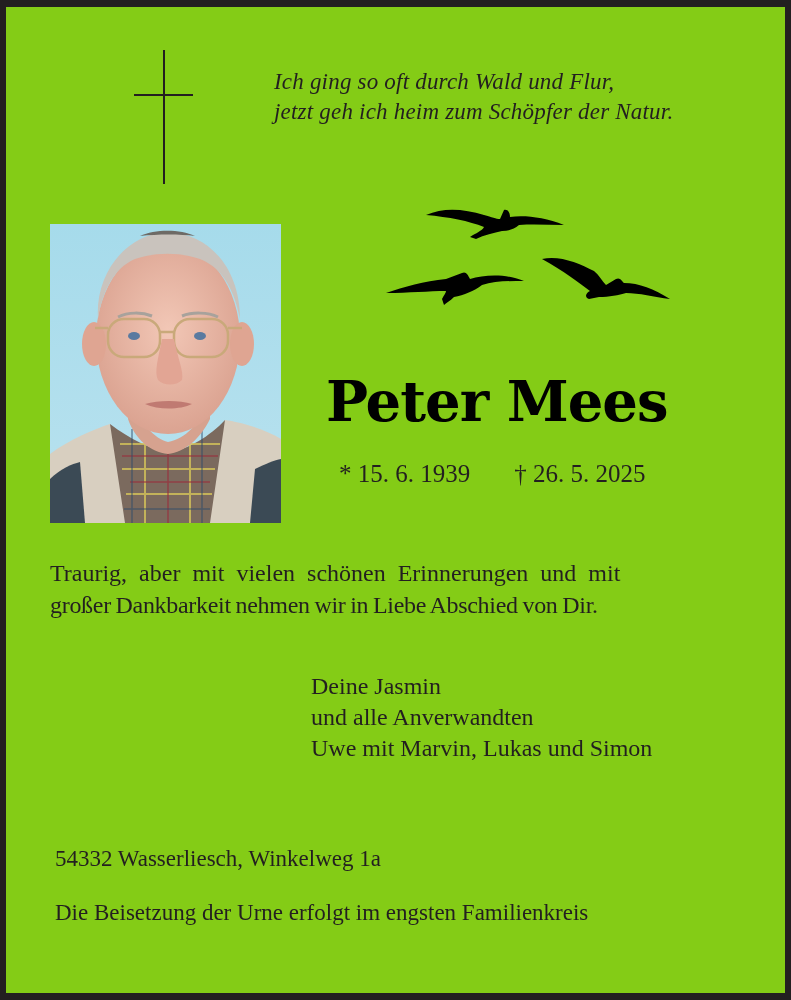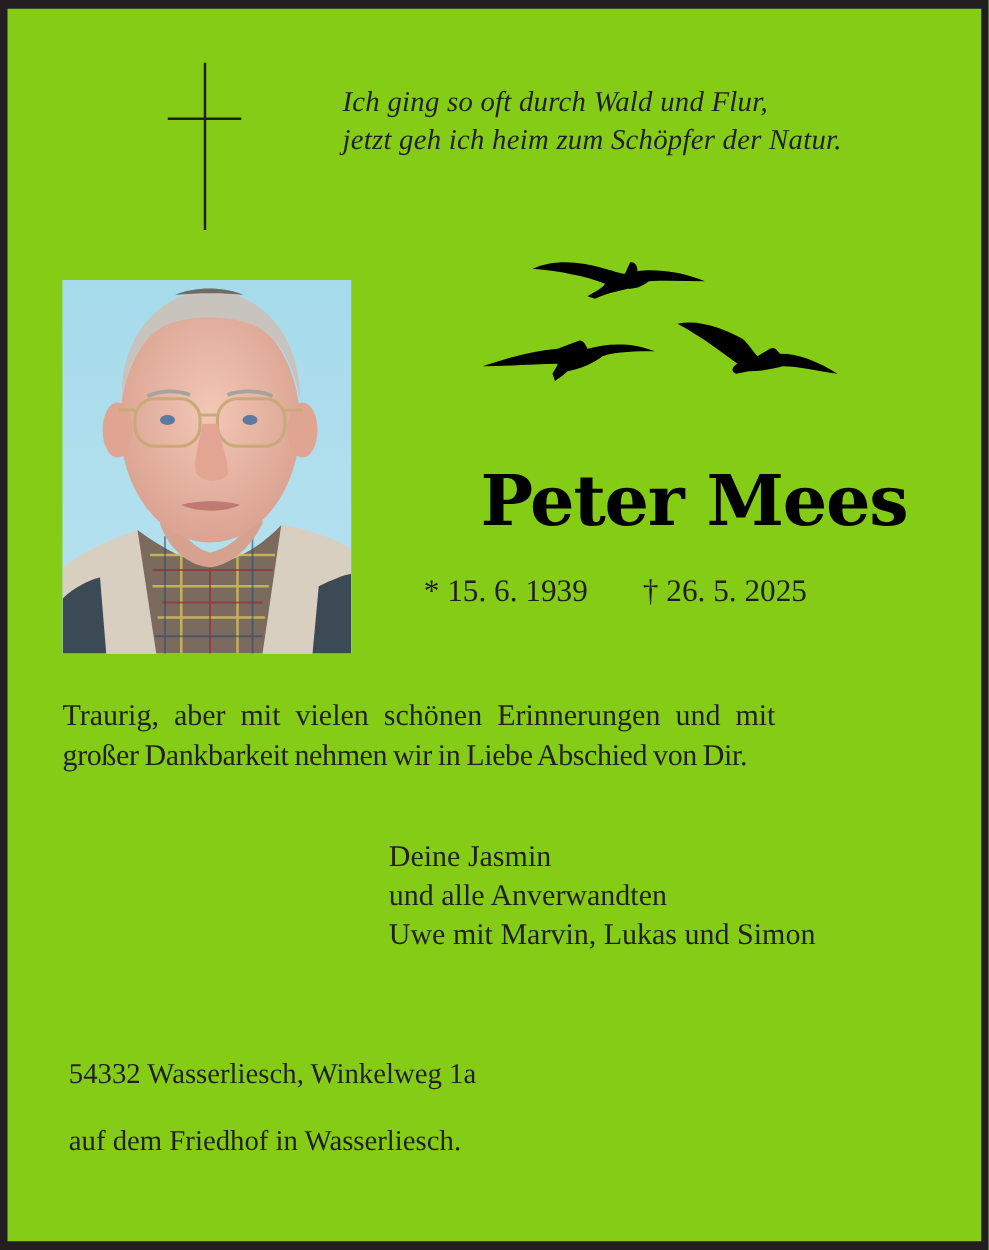--- a/index.html
+++ b/index.html
@@ -20,21 +20,21 @@
       font-style: italic; font-size: 23px; line-height: 30px; color: #231f20;
       letter-spacing: 0.2px;
     }
     .verse div { white-space: nowrap; }
     .birds { position: absolute; left: 378px; top: 188px; width: 290px; height: 115px; }
     .photo {
       position: absolute; left: 44px; top: 217px; width: 231px; height: 299px;
       overflow: hidden; background: #a9dcec;
     }
     .name {
-      position: absolute; left: 320px; top: 358px; width: 400px; text-align: right;
+      position: absolute; left: 320px; top: 358px; width: 400px; text-align: left;
       font-family: "DejaVu Serif", "Liberation Serif", serif; font-weight: bold;
       font-size: 56px; line-height: 72px; color: #000000; letter-spacing: -1px;
     }
     .dates {
       position: absolute; left: 333px; top: 450px; width: 420px;
       font-family: "Liberation Serif", "DejaVu Serif", serif;
       font-size: 25px; line-height: 34px; color: #231f20; white-space: nowrap;
     }
     .dates .death { margin-left: 44px; }
     .message {
@@ -174,16 +174,16 @@
     <div>und alle Anverwandten</div>
     <div>Uwe mit Marvin, Lukas und Simon</div>
   </div>
 
   <div class="address">
     <span class="bold">54332 Wasserliesch,</span>
     <span>Winkelweg 1a</span>
   </div>
 
   <div class="burial">
-    <div>auf dem Friedhof in Wasserliesch.</div>
+    <div>Die Beisetzung der Urne erfolgt im engsten Familienkreis</div>
   </div>
 
 </div>
 
 </body></html>

